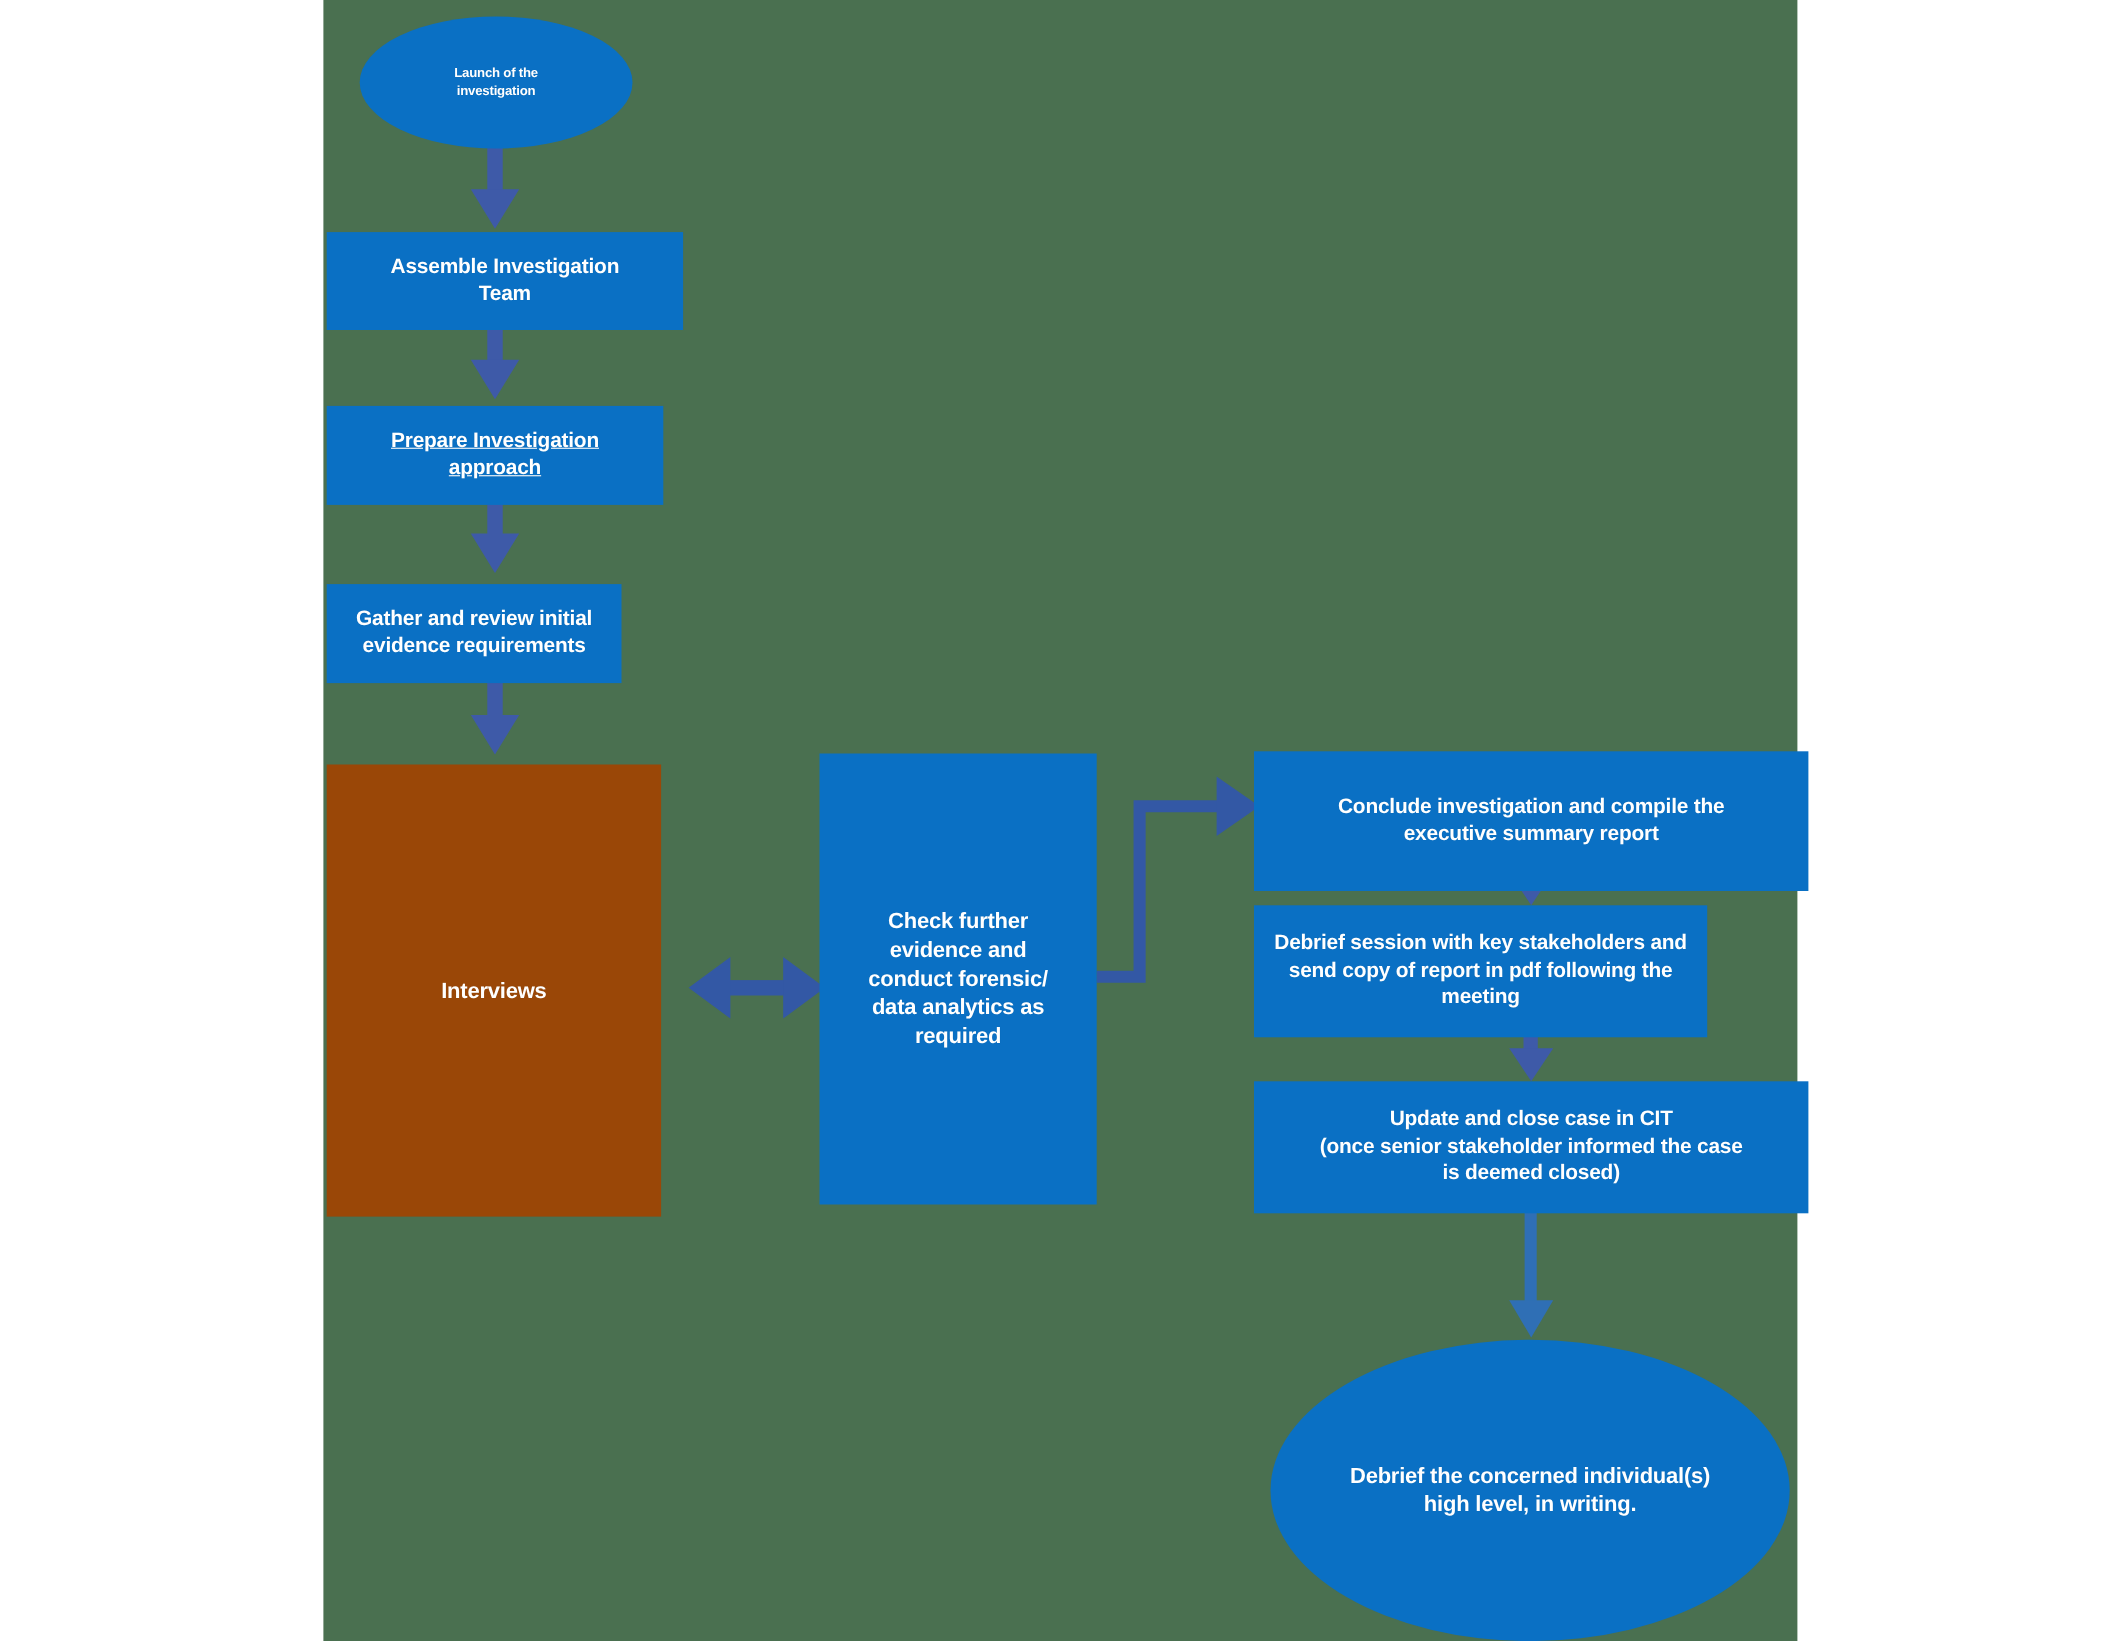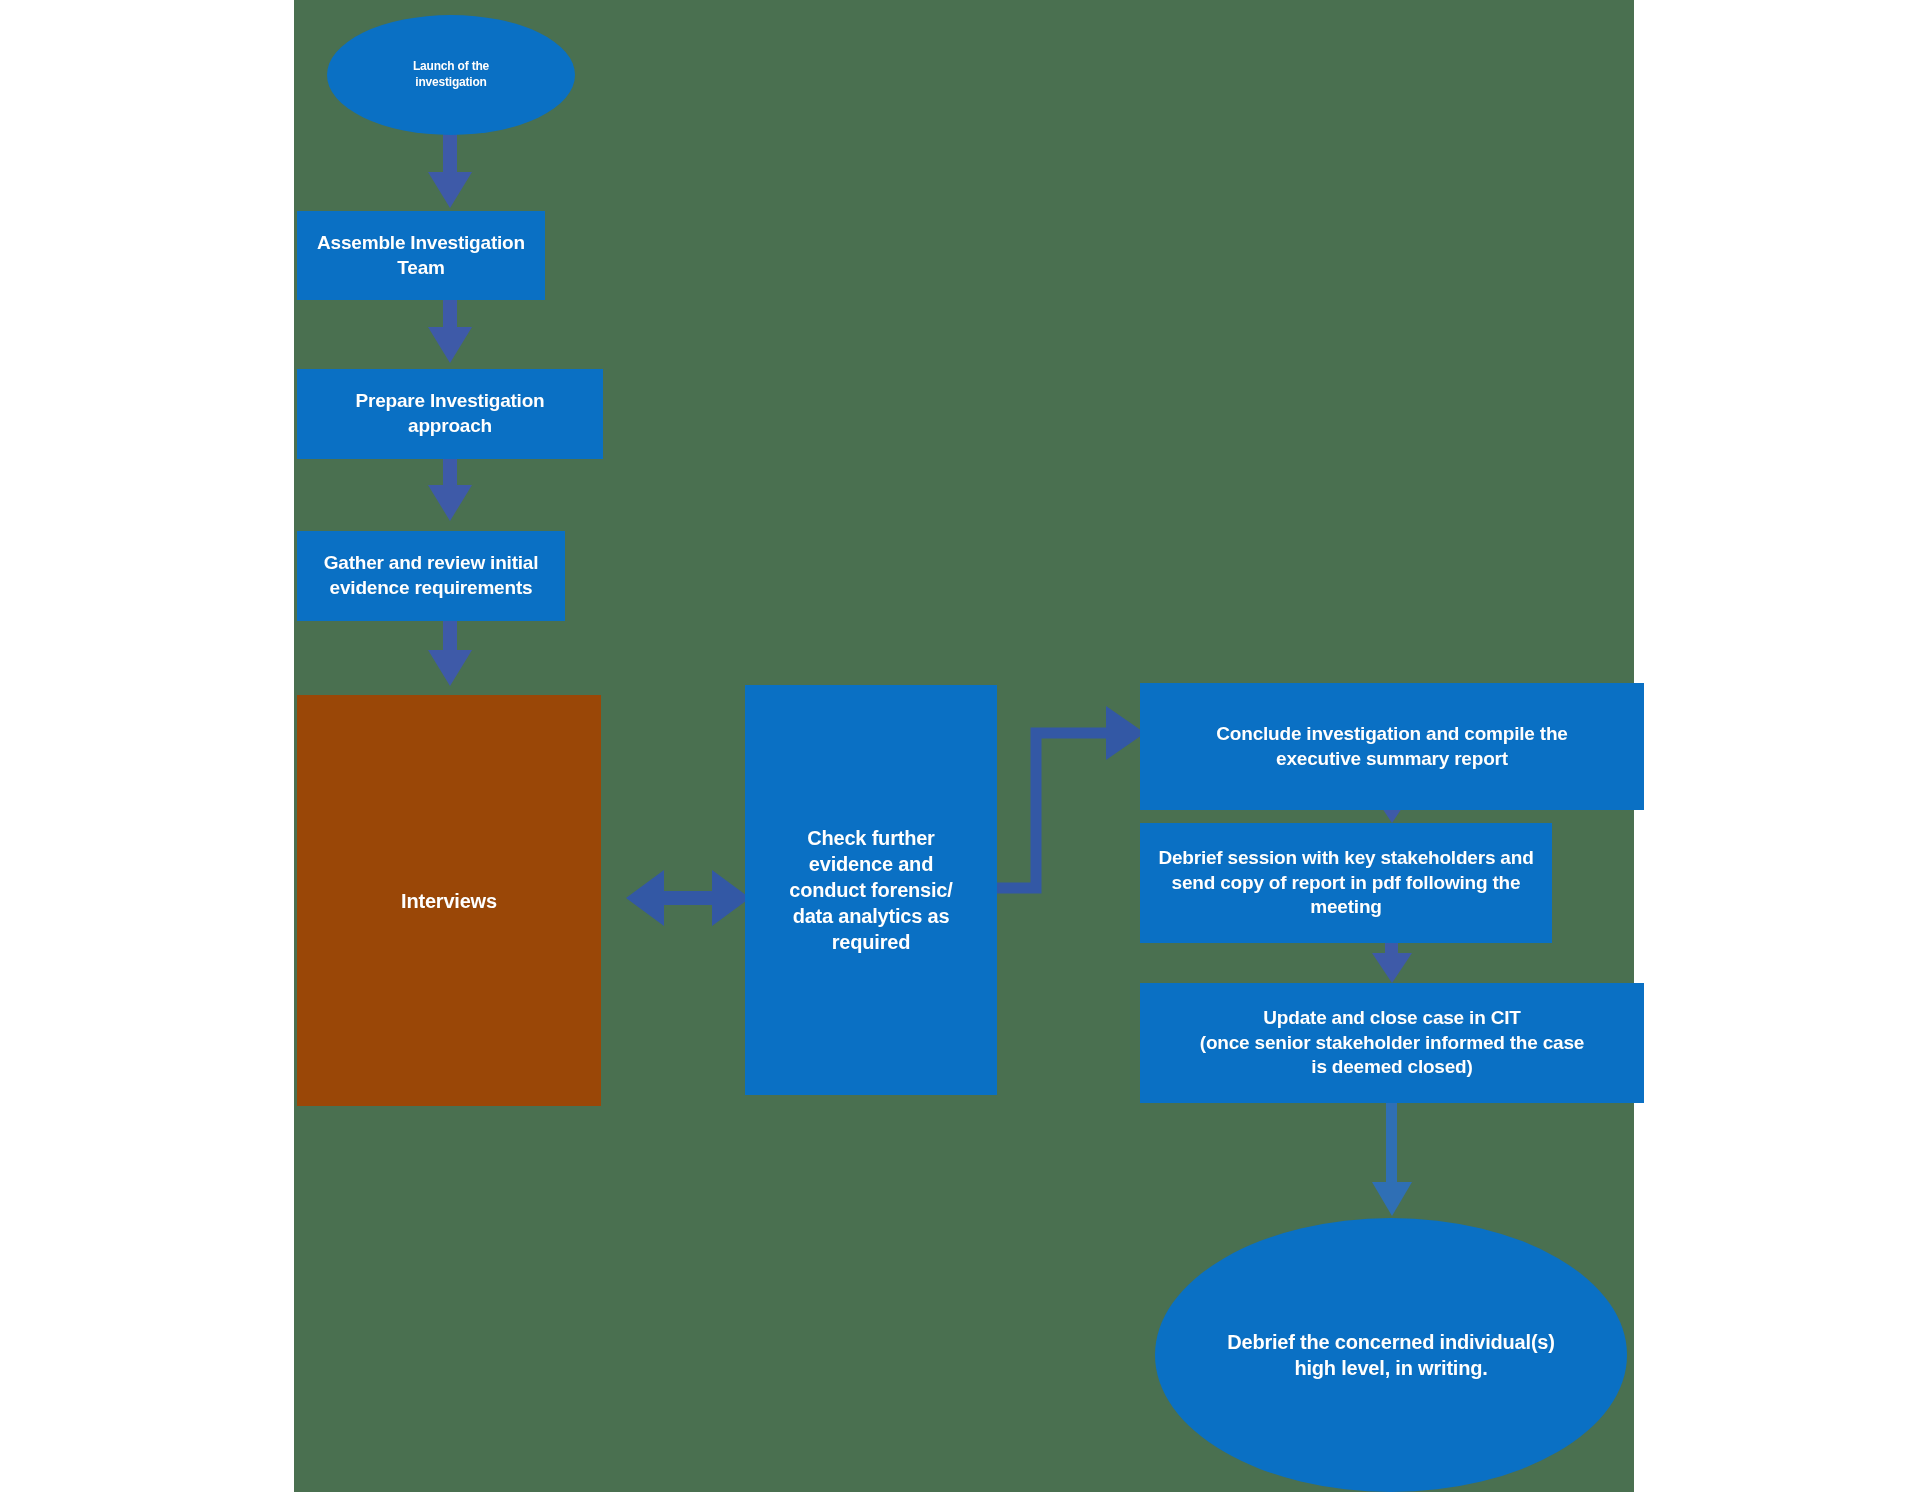--- a/index.html
+++ b/index.html
@@ -103,24 +103,24 @@
 
     <g>
       <rect x="1386" y="1102" width="11" height="96" fill="#2f6fb5"></rect>
       <polygon points="1372,1182 1412,1182 1392,1216" fill="#2f6fb5"></polygon>
     </g>
   </svg>
 
   <div class="node ellipse" style="left:327px; top:15px; width:248px; height:120px; font-size:12px;">Launch of the
 investigation</div>
 
-  <div class="node rect" style="left:297px; top:211px; width:248px; height:89px; font-size:19px;">Assemble Investigation
+  <div class="node rect" style="left:297px; top:211px; width:324px; height:89px; font-size:19px;">Assemble Investigation
 Team</div>
 
-  <div class="node rect" style="left:297px; top:369px; width:306px; height:90px; font-size:19px;">Prepare Investigation
+  <div class="node rect" style="left:297px; top:369px; width:306px; height:90px; font-size:19px;text-decoration:underline;">Prepare Investigation
 approach</div>
 
   <div class="node rect" style="left:297px; top:531px; width:268px; height:90px; font-size:19px;">Gather and review  initial
 evidence requirements</div>
 
   <div class="node rect-accent" style="left:297px; top:684px; width:304px; height:411px; font-size:20px;margin-top:11px;">Interviews</div>
 
   <div class="node rect" style="left:745px; top:685px; width:252px; height:410px; font-size:20px;">Check further
 evidence and
 conduct forensic/

